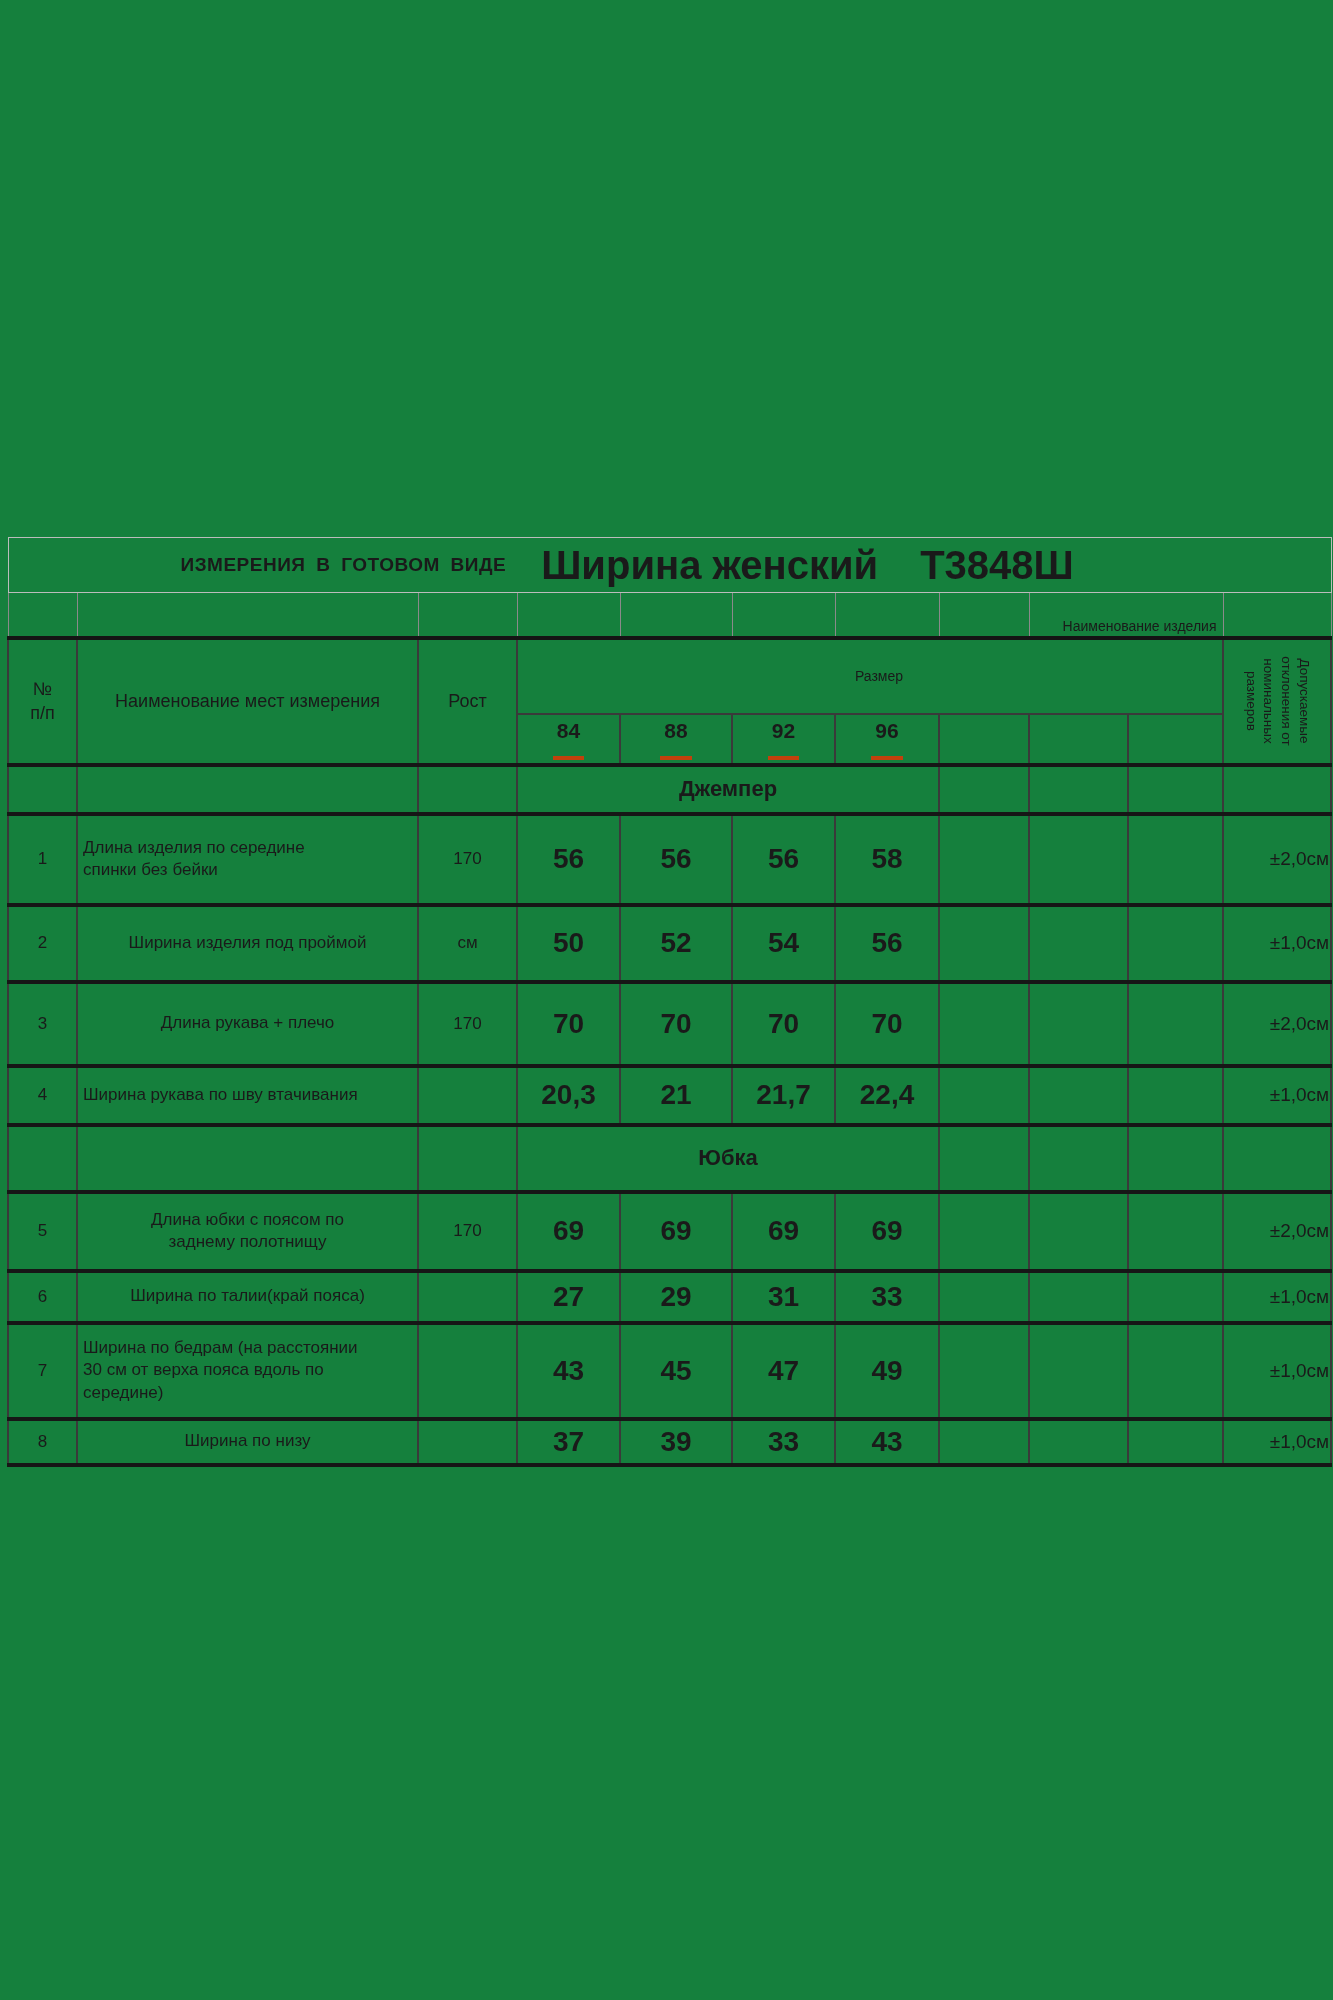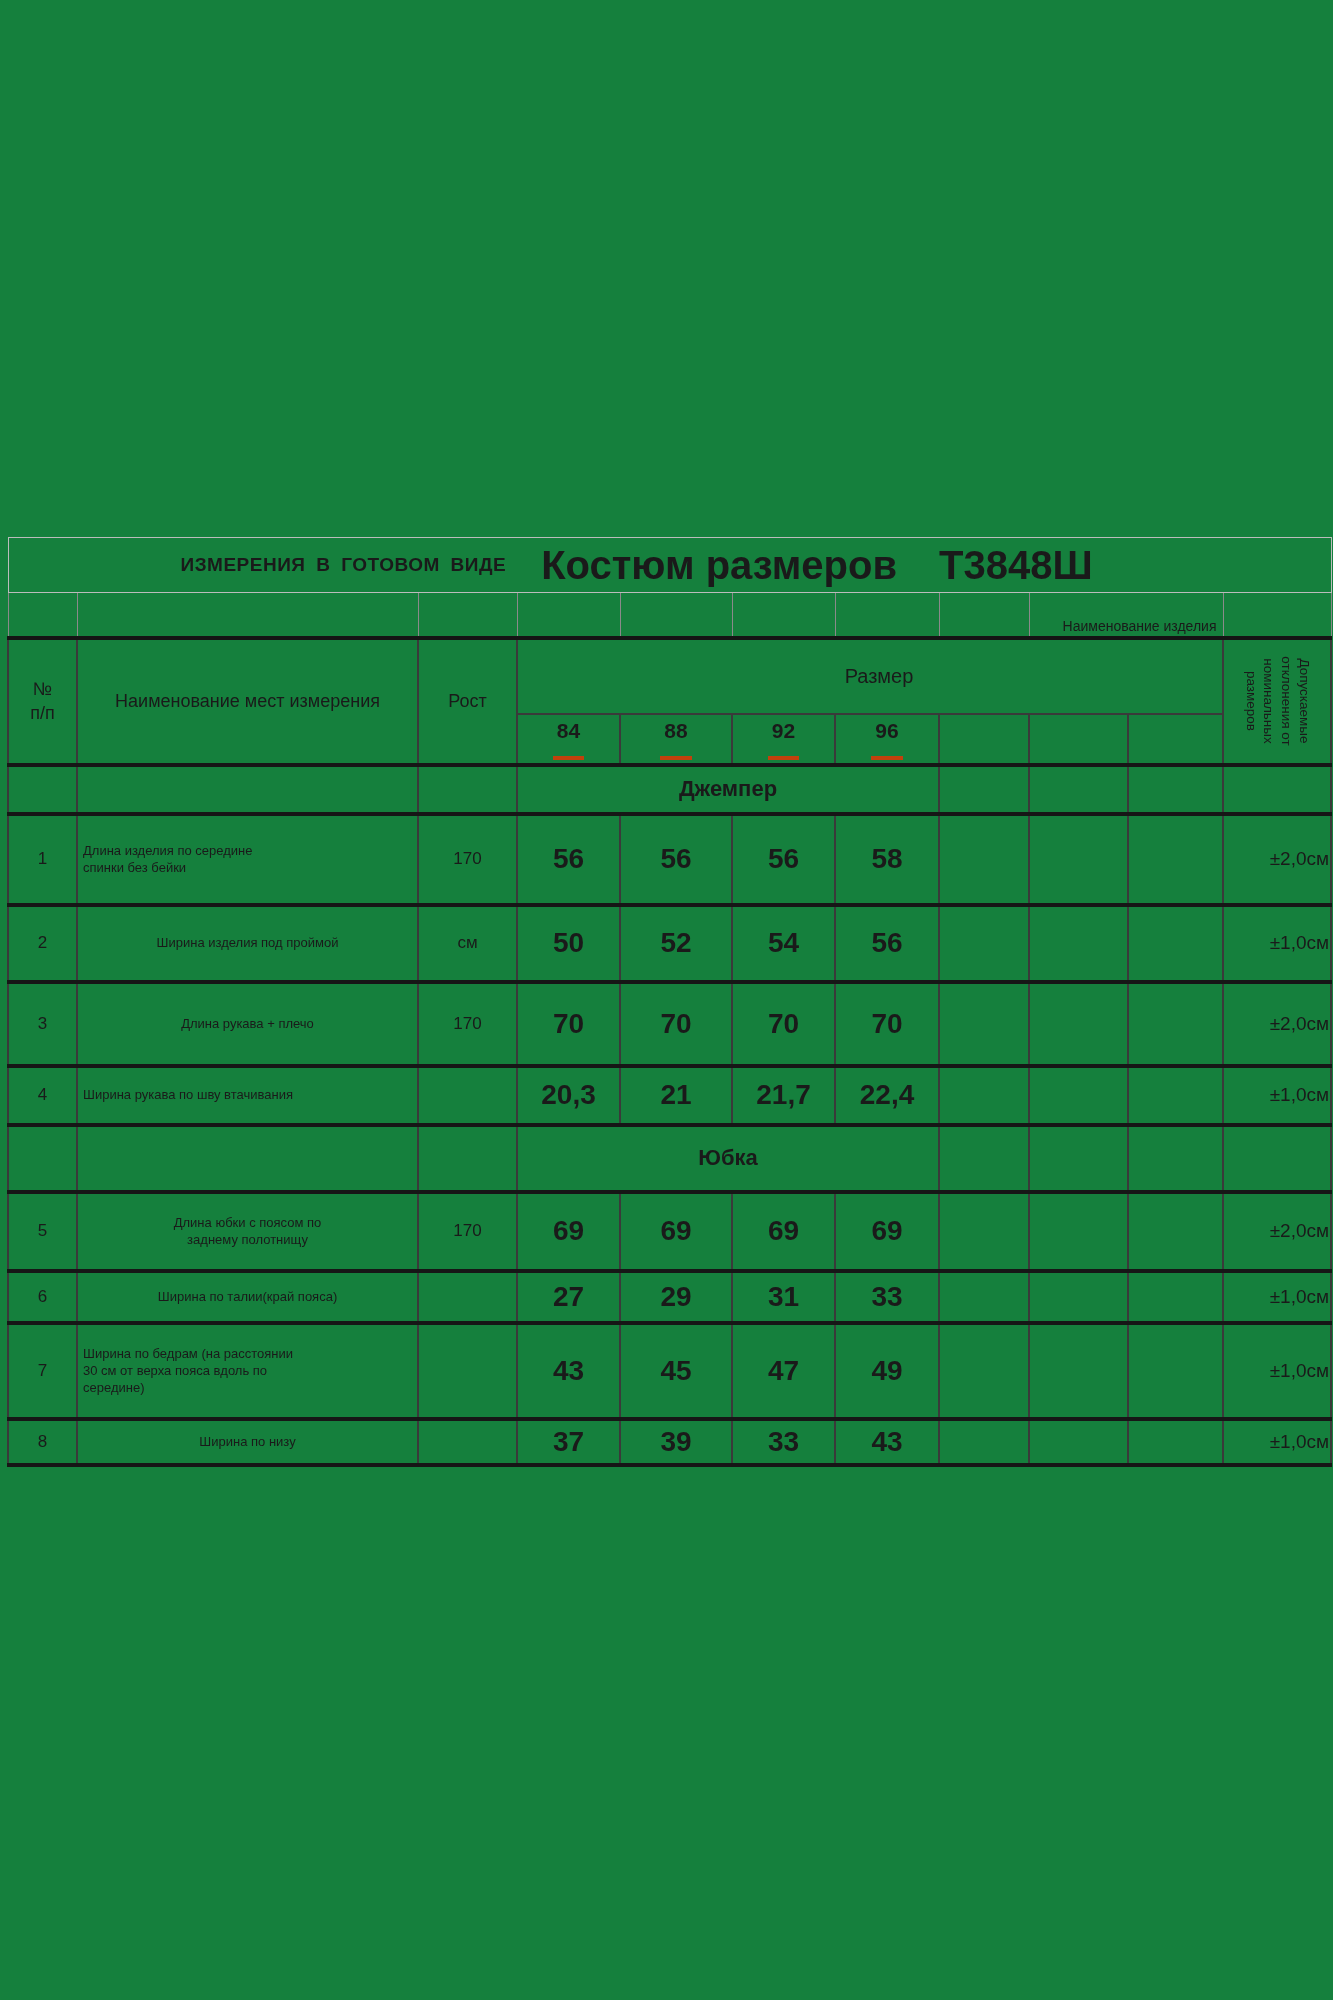--- a/index.html
+++ b/index.html
@@ -34,21 +34,21 @@
   .name-cell { font-size:14px; text-align:right; vertical-align:bottom; padding:0 6px 2px 0; }
 
   
   tr.grid td { border:2px solid #3a3a3a; }
   tr.tb td { border-bottom:4px solid #161616; }
 
   
   tr.head-a { height:76px; }
   tr.head-b { height:51px; }
   tr.head-a td { border-bottom:4px solid #161616; }
-  td.razmer { border-bottom:2px solid #3a3a3a !important; font-size:20px; text-align:center; vertical-align:middle;padding-left:19px; }
+  td.razmer { border-bottom:2px solid #3a3a3a !important; font-size:14px; text-align:center; vertical-align:middle;padding-left:19px; }
   td.hcell { font-size:18px; text-align:center; vertical-align:middle; white-space:pre-line; line-height:1.35; }
   td.size-cell { text-align:center; vertical-align:bottom; padding-bottom:3px; }
   .usize { display:inline-block; font-size:21px; font-weight:700; border-bottom:4px solid #c2410c; padding:0 4px 12px 4px; line-height:1.15; }
   td.tol-head { position:relative; }
   .vtext {
     position:absolute; left:50%; top:50%;
     width:124px;
     transform:translate(-50%,-50%) rotate(90deg);
     font-size:13.5px; line-height:1.32;
     text-align:center; white-space:pre-line;
@@ -56,21 +56,21 @@
 
   
   tr.sec1 { height:49px; }
   tr.sec2 { height:67px; }
   td.sec-name { font-size:22px; font-weight:700; text-align:center; vertical-align:middle; }
 
   
   tr.r1 { height:91px; } tr.r2 { height:77px; } tr.r3 { height:84px; } tr.r4 { height:59px; }
   tr.r5 { height:79px; } tr.r6 { height:52px; } tr.r7 { height:96px; } tr.r8 { height:46px; }
   td.num { font-size:17px; text-align:center; vertical-align:middle; }
-  td.lbl { font-size:13px; line-height:1.32; vertical-align:middle; white-space:pre-line; padding:2px 3px; }
+  td.lbl { font-size:17px; line-height:1.32; vertical-align:middle; white-space:pre-line; padding:2px 3px; }
   td.lbl.center { text-align:center; }
   td.lbl.left { text-align:left; padding-left:5px; }
   td.rost { font-size:17px; text-align:center; vertical-align:middle; }
   td.val { font-size:28px; font-weight:700; text-align:center; vertical-align:middle; }
   td.tol { font-size:19px; text-align:right; vertical-align:middle; }
 </style>
 </head>
 <body>
 
 <div class="page">
@@ -87,21 +87,21 @@
         <col style="width:99px">
         <col style="width:95px">
         <col style="width:108px">
     </colgroup>
 
     <tbody>
         <tr class="title-row">
       <td colspan="11">
         <div class="title-inner">
           <span class="t-meas">ИЗМЕРЕНИЯ  В ГОТОВОМ  ВИДЕ</span>
-          <span class="t-prod">Костюм размеров</span>
+          <span class="t-prod">Ширина женский</span>
           <span class="t-art">Т3848Ш</span>
         </div>
       </td>
     </tr>
 
     <tr class="name-row">
       <td></td>
       <td></td>
       <td></td>
       <td></td>

